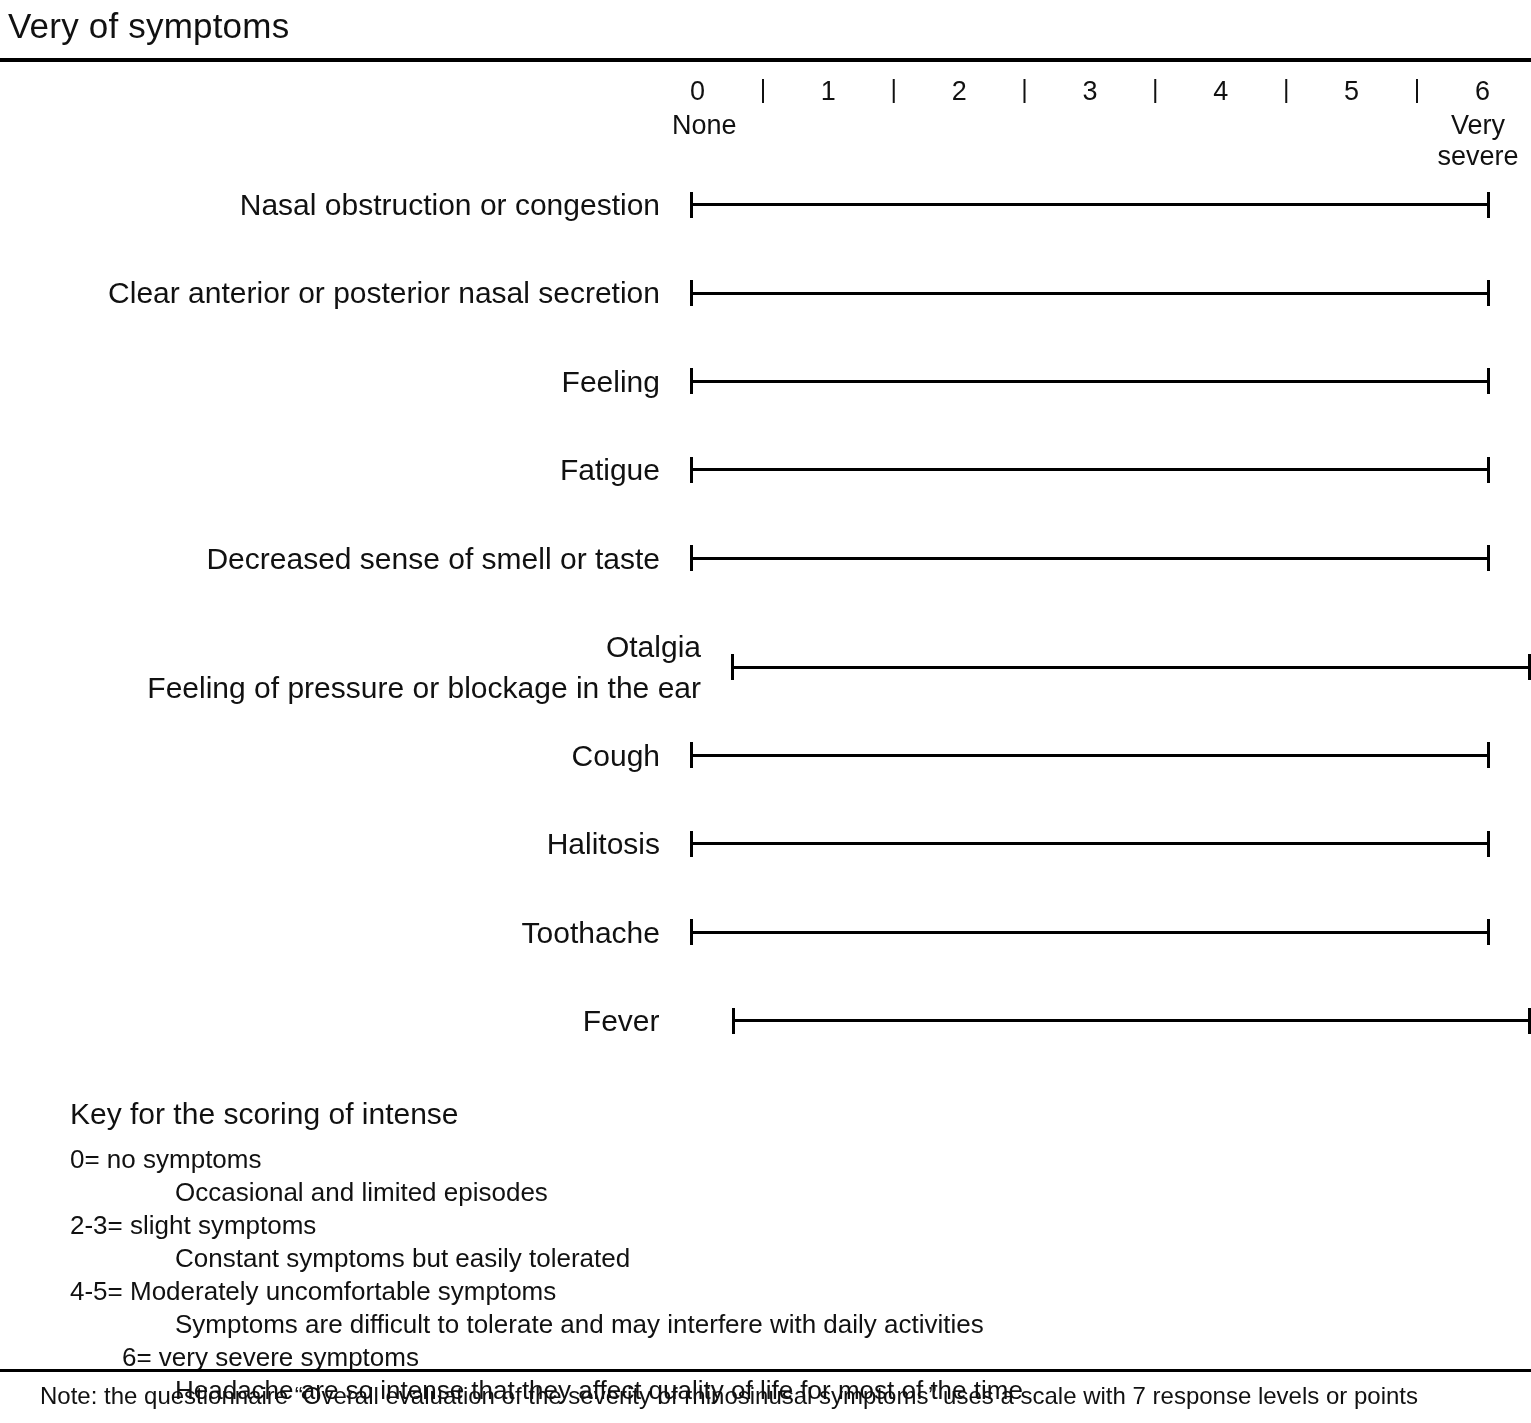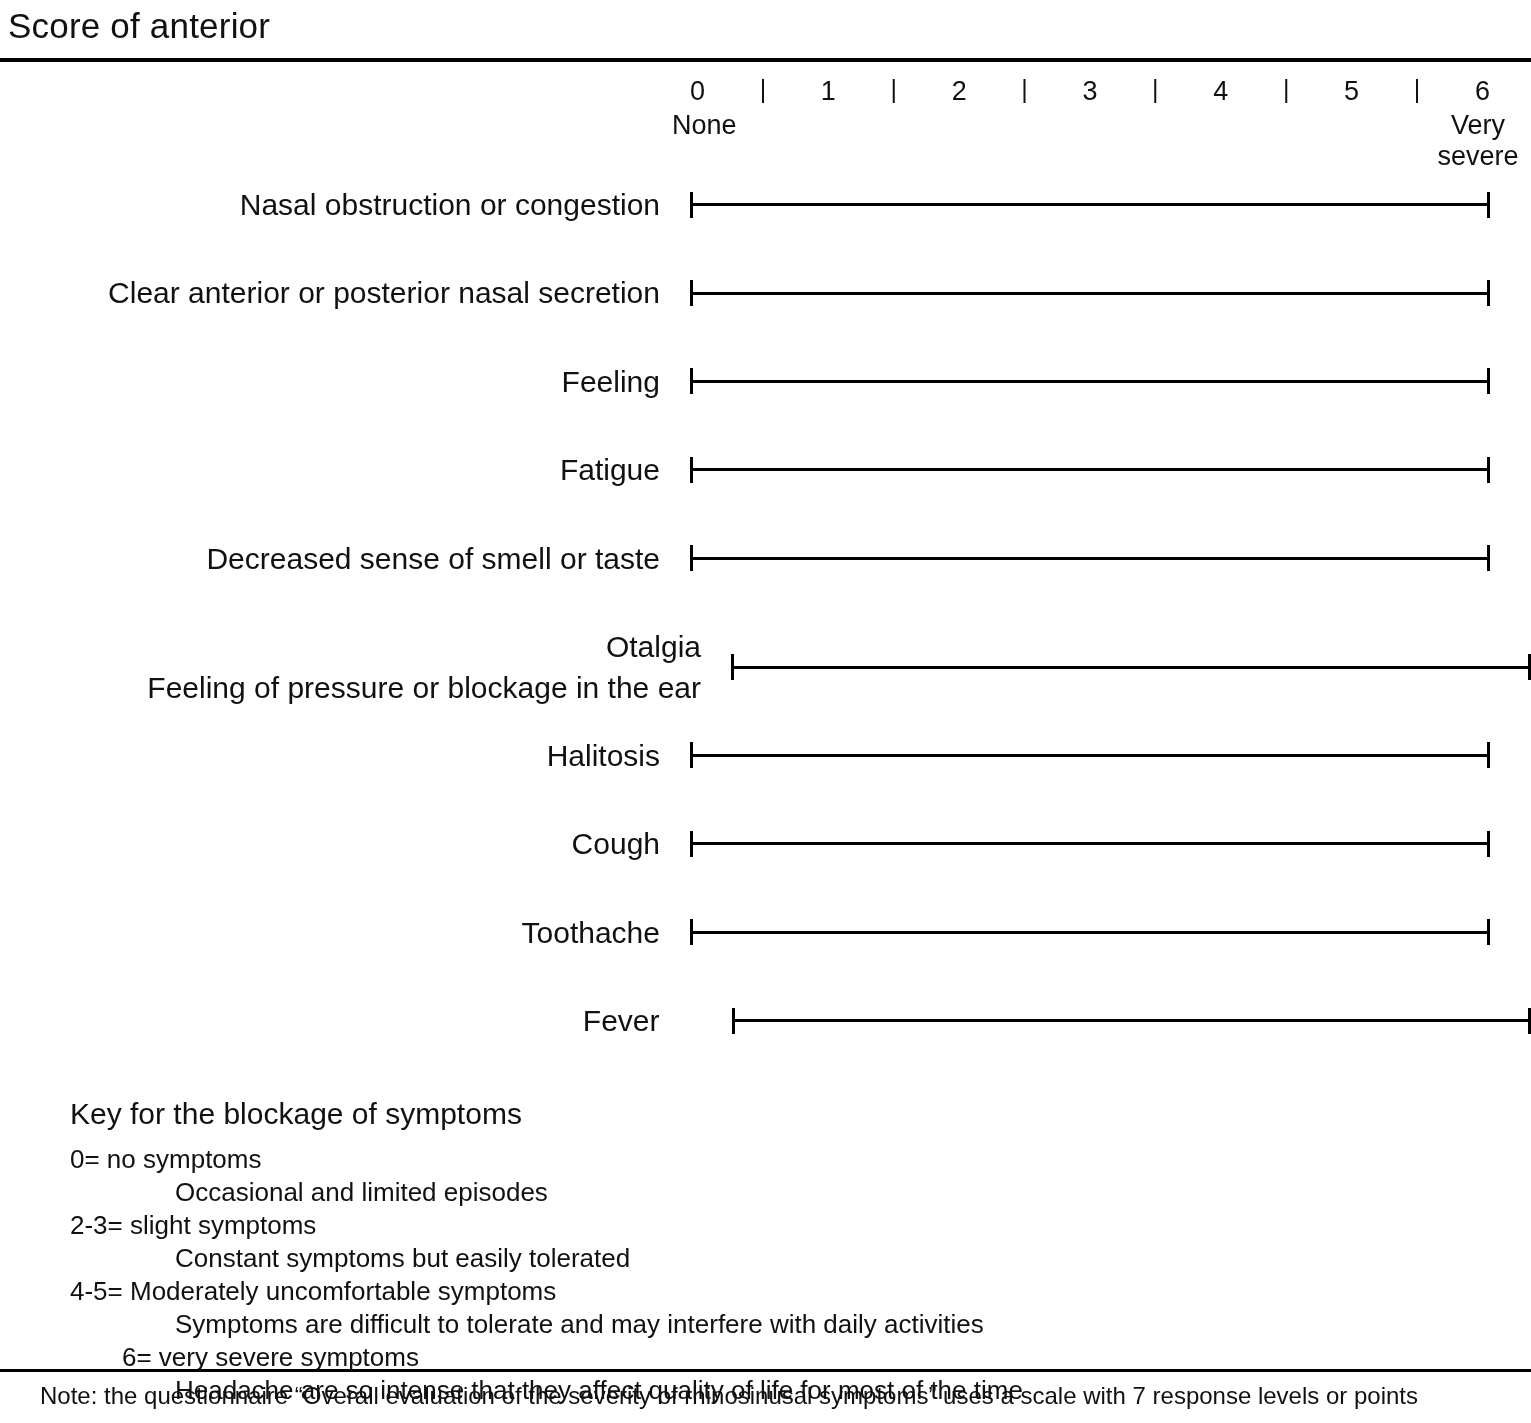--- a/index.html
+++ b/index.html
@@ -68,21 +68,21 @@
   .k-desc { margin-left:105px; }
 
   
   .footer { position:absolute; left:0; right:0; bottom:0; }
   .rule-bottom { border:none; border-top:3px solid #000; }
   .note { font-size:24px; padding:10px 10px 13px 40px; }
 </style>
 </head>
 <body>
 
-<div class="title">Score of anterior</div>
+<div class="title">Very of symptoms</div>
 <hr class="rule-top">
 
 <div class="scale-header">
   <div class="numbers">
     <span>0</span>
     <span class="sep">|</span>
     <span>1</span>
     <span class="sep">|</span>
     <span>2</span>
     <span class="sep">|</span>
@@ -154,30 +154,30 @@
       <div>Feeling of pressure or blockage in the ear</div>
     </div>
     <div class="scale-line">
       <span class="tick"></span>
       <span class="hline"></span>
       <span class="tick"></span>
     </div>
   </div>
 
   <div class="row">
+    <div class="row-label">Cough</div>
+    <div class="scale-line">
+      <span class="tick"></span>
+      <span class="hline"></span>
+      <span class="tick"></span>
+    </div>
+  </div>
+
+  <div class="row">
     <div class="row-label">Halitosis</div>
-    <div class="scale-line">
-      <span class="tick"></span>
-      <span class="hline"></span>
-      <span class="tick"></span>
-    </div>
-  </div>
-
-  <div class="row">
-    <div class="row-label">Cough</div>
     <div class="scale-line">
       <span class="tick"></span>
       <span class="hline"></span>
       <span class="tick"></span>
     </div>
   </div>
 
   <div class="row">
     <div class="row-label">Toothache</div>
     <div class="scale-line">
@@ -192,21 +192,21 @@
     <div class="scale-line">
       <span class="tick"></span>
       <span class="hline"></span>
       <span class="tick"></span>
     </div>
   </div>
 
 </div>
 
 <div class="key">
-  <div class="key-heading">Key for the blockage of symptoms</div>
+  <div class="key-heading">Key for the scoring of intense</div>
   <div class="key-item k-main">0= no symptoms</div>
   <div class="key-item k-desc">Occasional and limited episodes</div>
   <div class="key-item k-main">2-3= slight symptoms</div>
   <div class="key-item k-desc">Constant symptoms but easily tolerated</div>
   <div class="key-item k-main">4-5= Moderately uncomfortable symptoms</div>
   <div class="key-item k-desc">Symptoms are difficult to tolerate and may interfere with daily activities</div>
   <div class="key-item k-six">6= very severe symptoms</div>
   <div class="key-item k-desc">Headache are so intense that they affect quality of life for most of the time</div>
 </div>
 

